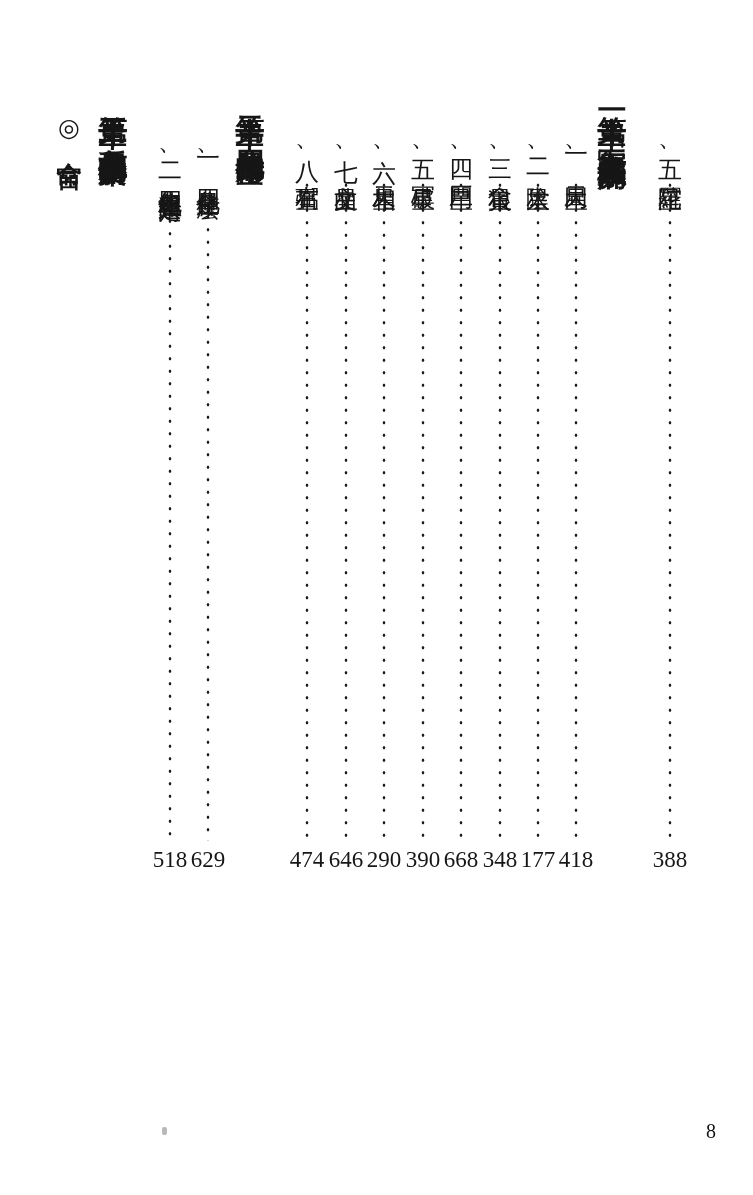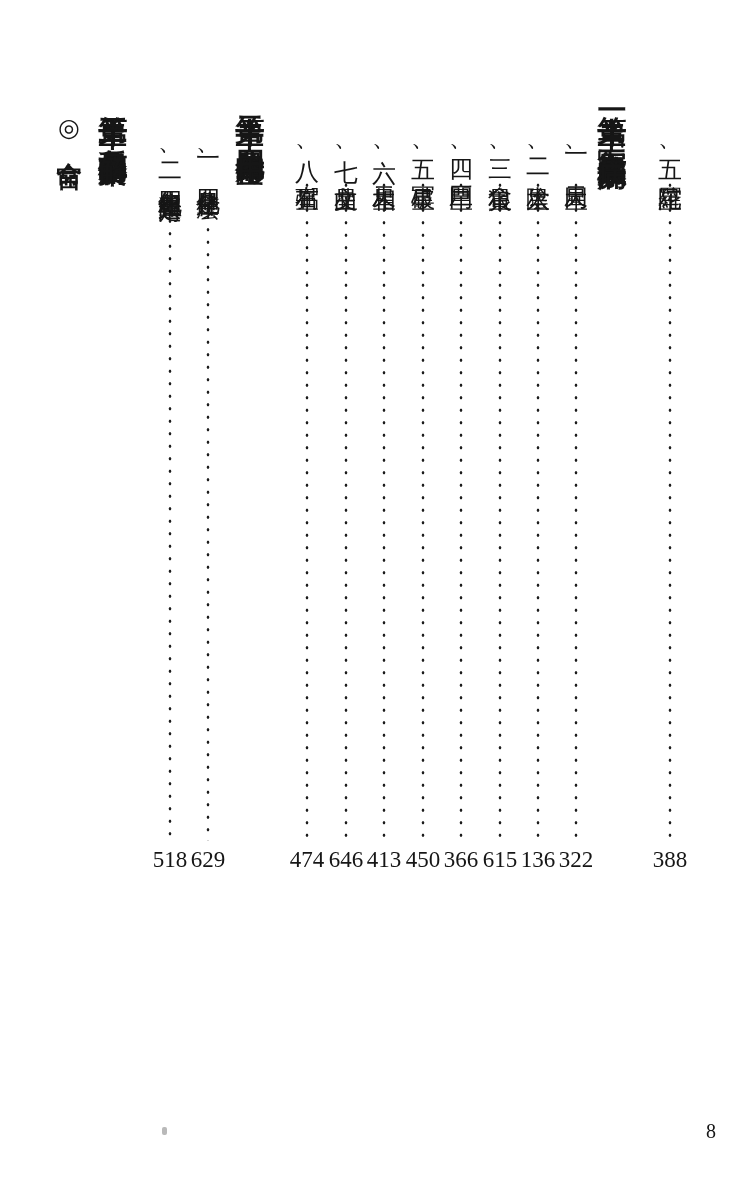--- a/index.html
+++ b/index.html
@@ -84,51 +84,51 @@
     <div class="pnum">388</div>
   </div>
 
   <div class="col" style="left:593px; top:93px">
     <div class="vtext chapter-title">第十一章　五行屬「水」的星系算病</div>
   </div>
 
   <div class="col" style="left:557px; top:141px; height:732px">
     <div class="vtext item-label">一、天同星</div>
     <div class="dots"></div>
-    <div class="pnum">322</div>
+    <div class="pnum">418</div>
   </div>
 
   <div class="col" style="left:519px; top:141px; height:732px">
     <div class="vtext item-label">二、太陰星</div>
     <div class="dots"></div>
-    <div class="pnum">136</div>
+    <div class="pnum">177</div>
   </div>
 
   <div class="col" style="left:481px; top:141px; height:732px">
     <div class="vtext item-label">三、貪狼星</div>
     <div class="dots"></div>
-    <div class="pnum">615</div>
+    <div class="pnum">348</div>
   </div>
 
   <div class="col" style="left:442px; top:141px; height:732px">
     <div class="vtext item-label">四、巨門星</div>
     <div class="dots"></div>
-    <div class="pnum">366</div>
+    <div class="pnum">668</div>
   </div>
 
   <div class="col" style="left:404px; top:141px; height:732px">
     <div class="vtext item-label">五、破軍星</div>
     <div class="dots"></div>
-    <div class="pnum">450</div>
+    <div class="pnum">390</div>
   </div>
 
   <div class="col" style="left:365px; top:141px; height:732px">
     <div class="vtext item-label">六、天相星</div>
     <div class="dots"></div>
-    <div class="pnum">413</div>
+    <div class="pnum">290</div>
   </div>
 
   <div class="col" style="left:327px; top:141px; height:732px">
     <div class="vtext item-label">七、文曲星</div>
     <div class="dots"></div>
     <div class="pnum">646</div>
   </div>
 
   <div class="col" style="left:288px; top:141px; height:732px">
     <div class="vtext item-label">八、右弼星</div>

